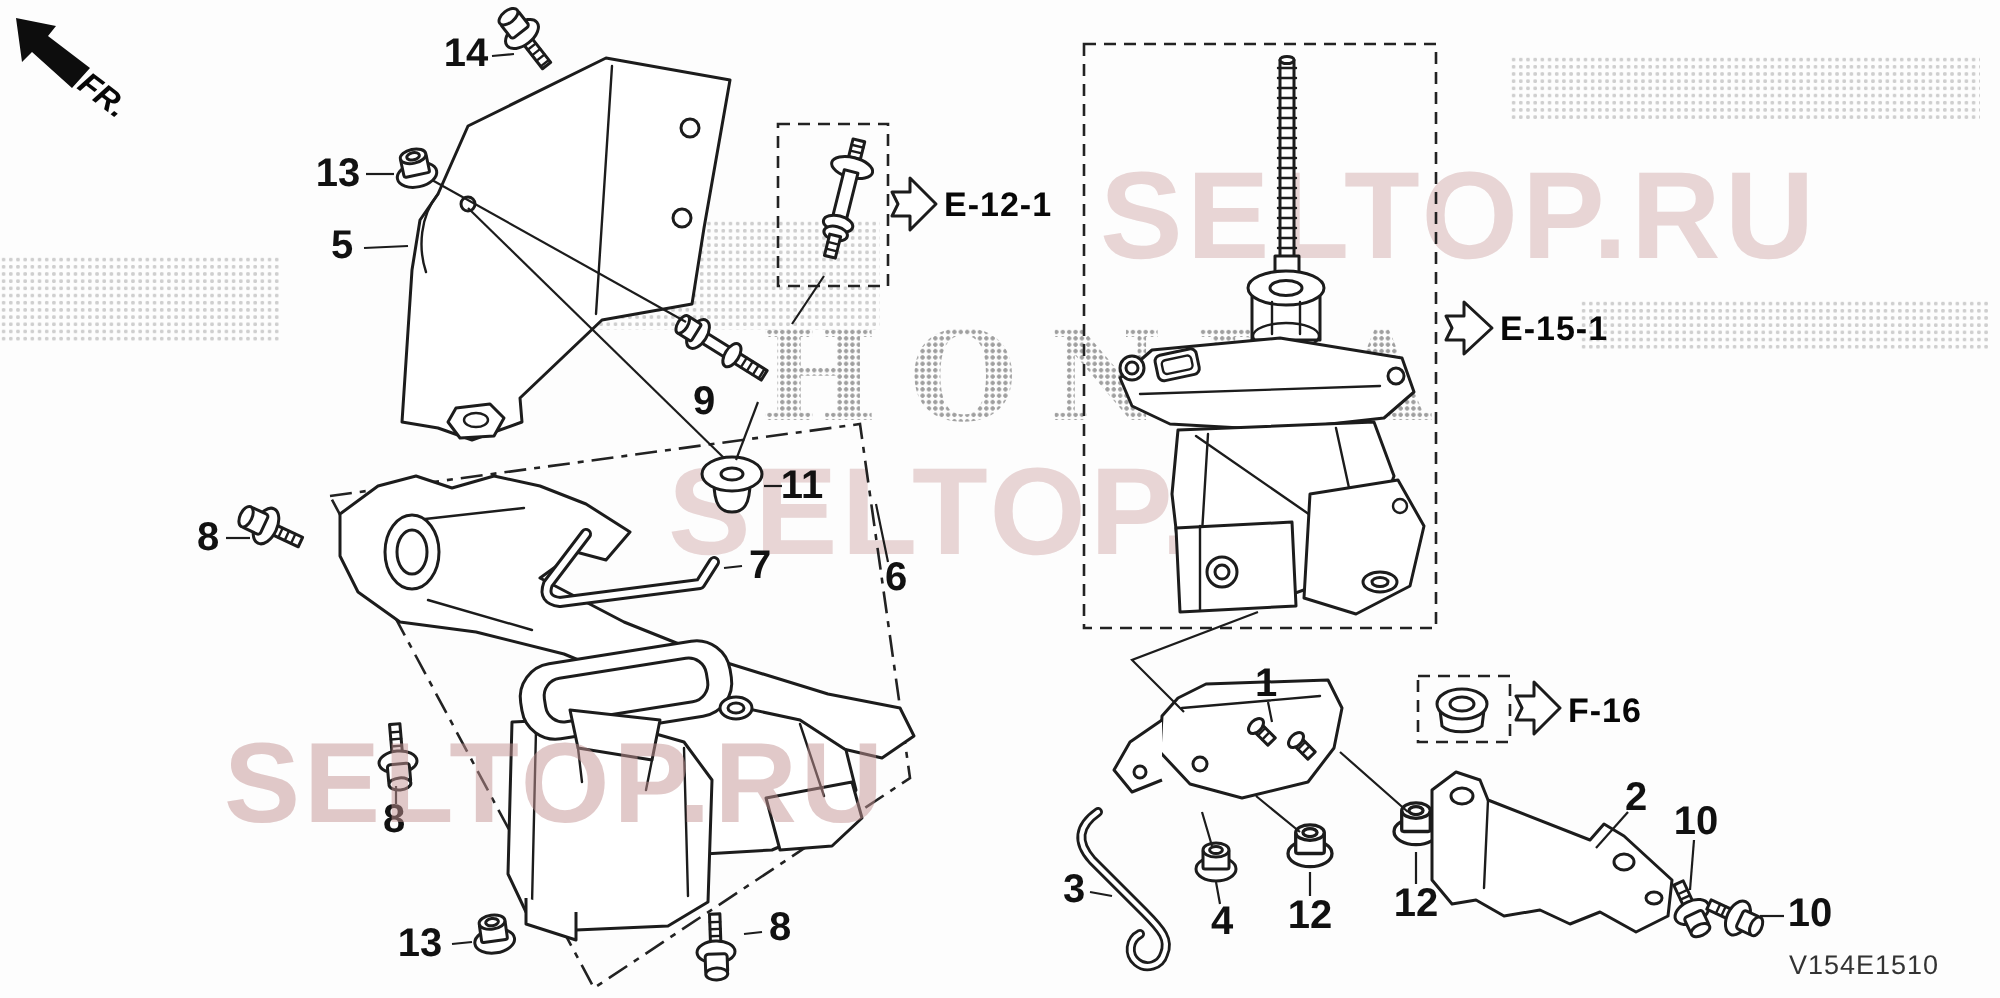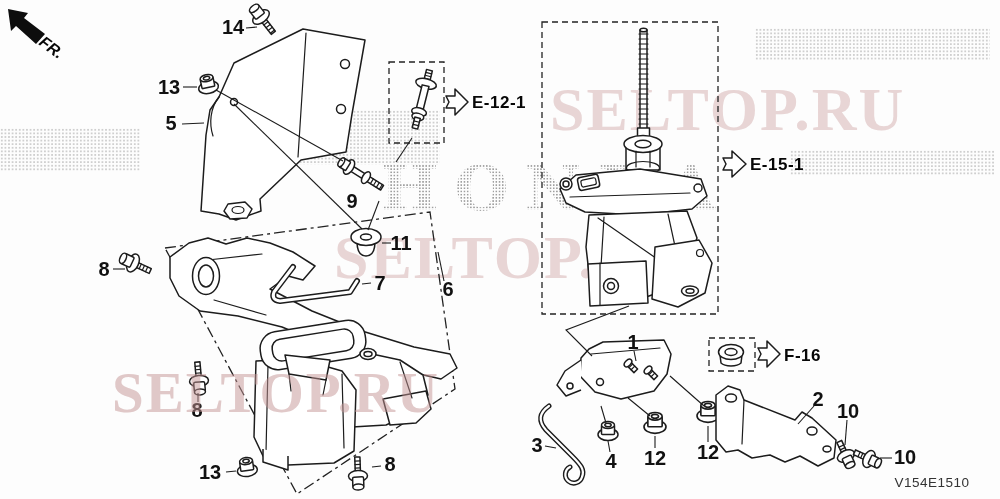--- a/index.html
+++ b/index.html
@@ -1,20 +1,20 @@
 <!DOCTYPE html>
 <html><head>
 <meta charset="utf-8">
 <style>
   html,body{margin:0;padding:0;background:#fff;}
   #stage{position:relative;width:1000px;height:499px;background:#fdfdfd;overflow:hidden;
          font-family:"Liberation Sans",sans-serif;}
   #stage svg{position:absolute;left:0;top:0;z-index:2;}
   
-  .wm{position:absolute;font-family:Liberation Serif, serif;font-weight:700;
+  .wm{position:absolute;font-family:Liberation Sans, sans-serif;font-weight:700;
       color:rgba(203,158,158,.42);letter-spacing:2px;white-space:nowrap;z-index:1;line-height:1;}
   #wm-top{left:550px;top:78px;font-size:62px;}
   #wm-mid{left:334px;top:226px;font-size:62px;}
   #wm-bot{left:112px;top:364px;font-size:57px;color:rgba(196,148,148,.5);z-index:3;}
   .honda{position:absolute;left:380px;top:158px;font-family:"DejaVu Serif",serif;font-weight:700;
       font-size:62px;letter-spacing:16px;line-height:1;color:transparent;
       background-image:radial-gradient(circle,#8f8f8f .9px,rgba(0,0,0,0) 1.25px);
       background-size:3.2px 3.2px;-webkit-background-clip:text;background-clip:text;
       z-index:1;opacity:.85;white-space:nowrap;}
   .noise{position:absolute;z-index:0;opacity:.4;

